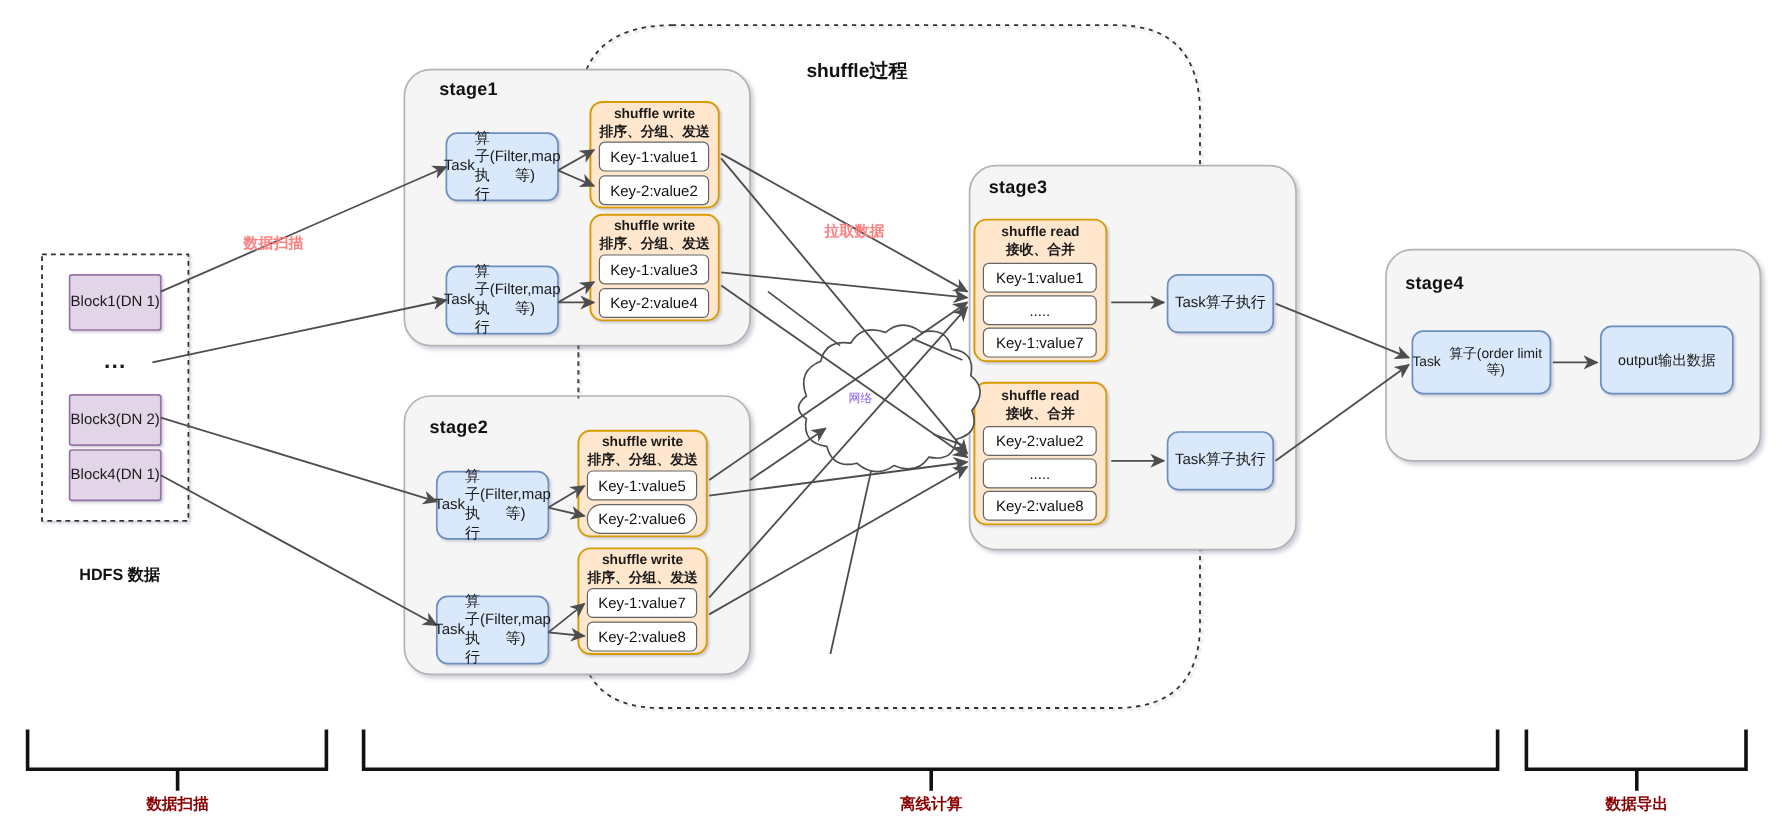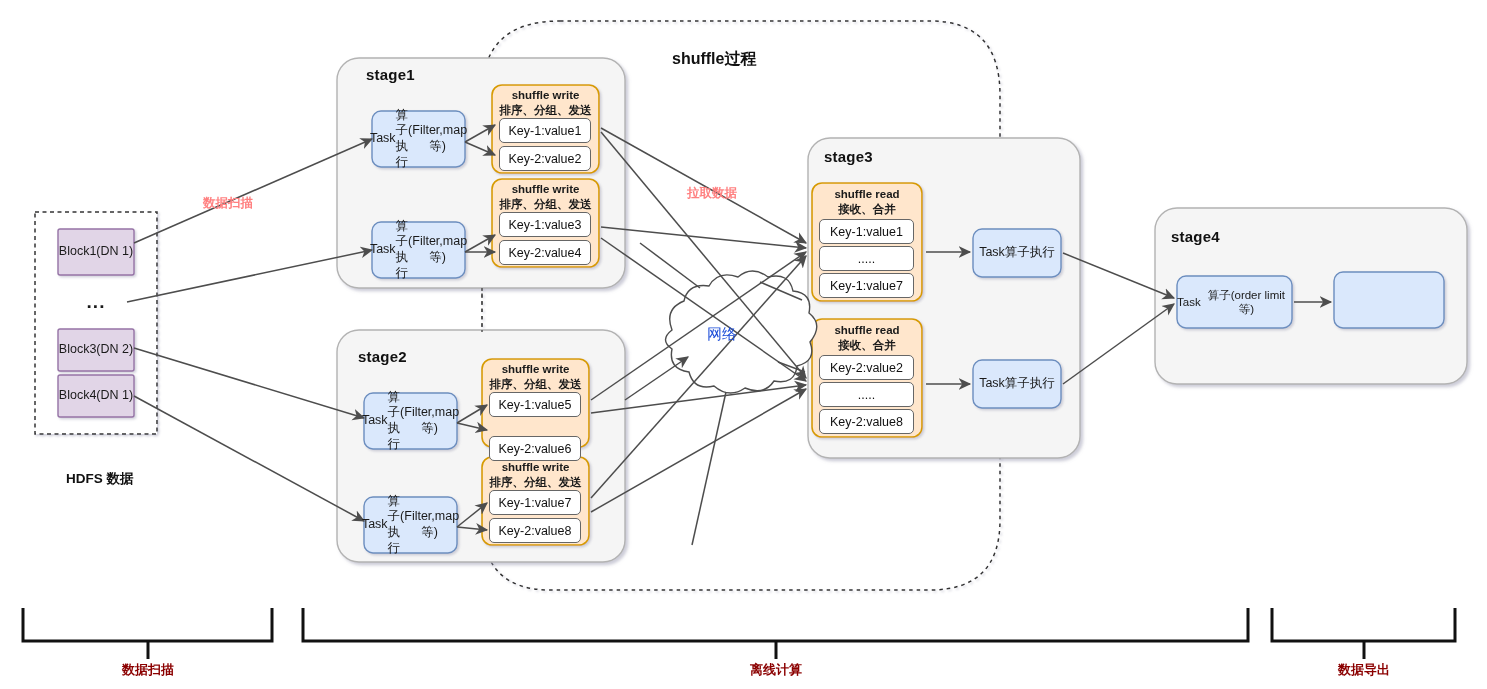--- a/index.html
+++ b/index.html
@@ -96,22 +96,22 @@
   }
   .shuffle-proc-label {
     position: absolute;
     font-weight: bold;
     font-size: 16px;
     color: #111;
     white-space: nowrap;
   }
   .cloud-label {
     position: absolute;
-    font-size: 15px;
-    color: #1d4ed8;
+    font-size: 10px;
+    color: #8b5cf6;
     white-space: nowrap;
   }
   .output-box { font-size: 12px; }
 </style>
 </head>
 <body>
 
 <div id="stage">
 
   <svg class="layer" viewBox="0 0 1487 689">
@@ -335,21 +335,21 @@
     <span class="l1">Task</span>
     <span class="l2">算子执行</span>
     <span class="l3">(Filter,map等)</span>
   </div>
 
   <div class="shuffle-head" style="left:482px; top:362px; width:107px;">
     <div class="en">shuffle write</div>
     <div>排序、分组、发送</div>
   </div>
   <div class="kv" style="left:489px; top:392px; width:92px; height:25px;">Key-1:value5</div>
-  <div class="kv" style="left:489px; top:436px; width:92px; height:25px;">Key-2:value6</div>
+  <div class="kv" style="left:489px; top:420px; width:92px; height:25px;border-radius:12px;">Key-2:value6</div>
 
   <div class="shuffle-head" style="left:482px; top:460px; width:107px;">
     <div class="en">shuffle write</div>
     <div>排序、分组、发送</div>
   </div>
   <div class="kv" style="left:489px; top:490px; width:92px; height:25px;">Key-1:value7</div>
   <div class="kv" style="left:489px; top:518px; width:92px; height:25px;">Key-2:value8</div>
 
   <div class="cloud-label" style="left:707px; top:325px;">网络</div>
 
@@ -380,18 +380,22 @@
     <span class="l2">算子执行</span>
   </div>
 
   <div class="stage-title" style="left:1171px; top:228px;">stage4</div>
 
   <div class="boxlabel task" style="left:1177px; top:276px; width:115px; height:52px;
        font-size:11.5px;">
     <span class="l1">Task</span>
     <span class="l2">算子(order limit等)</span>
   </div>
+  <div class="boxlabel output-box" style="left:1334px; top:272px; width:110px; height:56px;">
+    <span>output</span>
+    <span>输出数据</span>
+  </div>
 
   <div class="darkred-label" style="left:88px; top:661px; width:120px;">数据扫描</div>
   <div class="darkred-label" style="left:716px; top:661px; width:120px;">离线计算</div>
   <div class="darkred-label" style="left:1304px; top:661px; width:120px;">数据导出</div>
 
 </div>
 
 </body></html>

